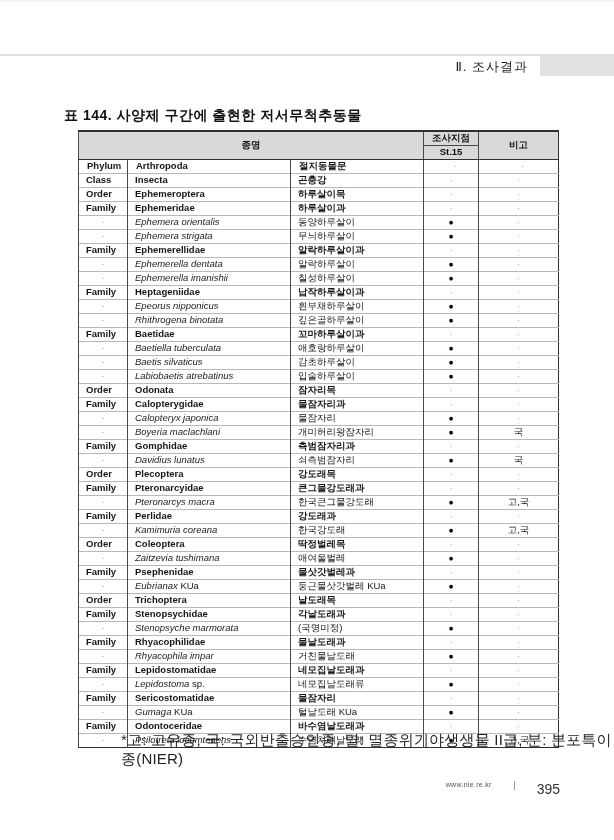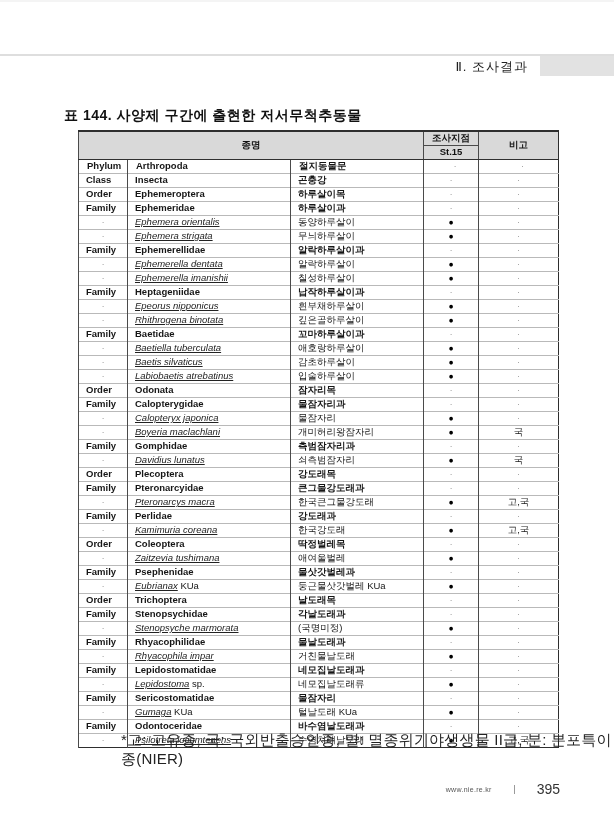--- a/index.html
+++ b/index.html
@@ -53,34 +53,34 @@
   tbody td {
     border-left:1px solid #4a4a4a;
     border-top:1px solid #b9b9b9;
     height:13.5px; padding:0 0 0 7px;
     white-space:nowrap; overflow:hidden;
     color:#161616;
   }
   tbody tr:first-child td { border-top:none;padding-left:8px; }
   td.center, th.center { text-align:center; padding:0; }
   tr.taxon td { font-weight:bold; }
-  .sci { font-style:italic; font-weight:normal; color:#222;text-decoration:underline; }
+  .sci { font-style:italic; font-weight:normal; color:#222; }
   .dot { color:#8f8f8f; font-weight:normal; font-size:8px; }
   .bullet { color:#000; font-size:8.5px; }
 
   
   .footnote {
     position:absolute; top:731px; left:78px;
     font-size:15px; color:#222; letter-spacing:0.2px;margin-left:43px;
   }
 
   
   .footer {
     position:absolute; top:781px; right:54px;
-    display:flex; align-items:center; gap:22px;
+    display:flex; align-items:flex-start; gap:22px;
   }
   .footer-url { font-size:7px; color:#555; letter-spacing:0.3px; }
   .footer-divider { width:1px; height:9px; background:#9a9a9a; }
   .footer-page { font-size:14px; color:#333; font-family:"Liberation Sans", sans-serif; }
 </style>
 </head>
 <body>
 
 <div class="page-edge-top"></div>
 

